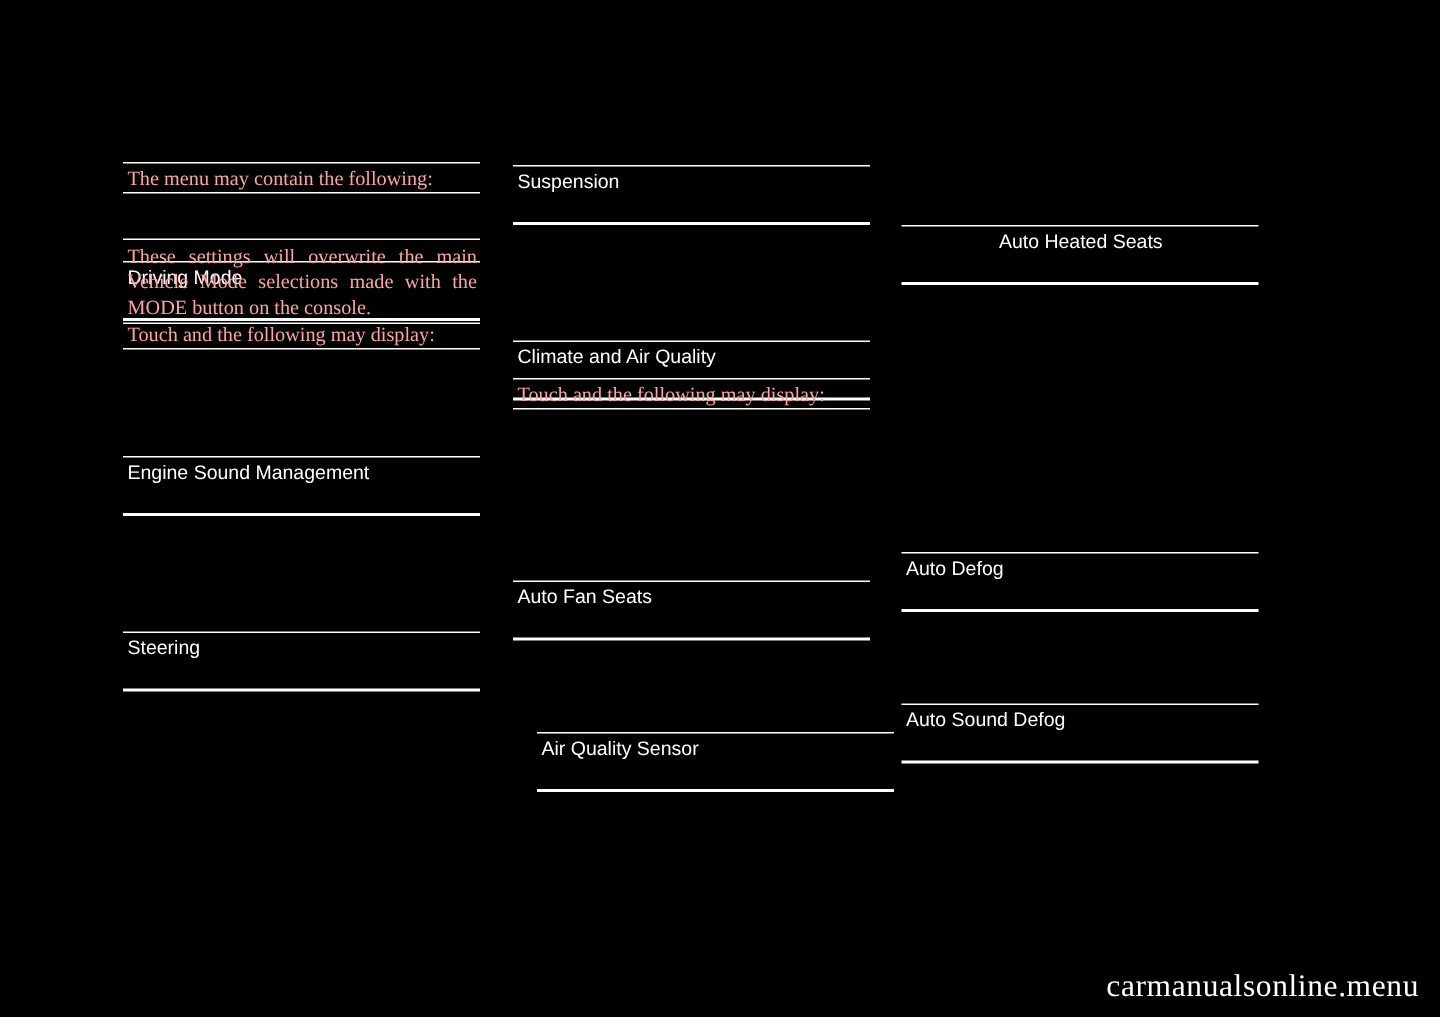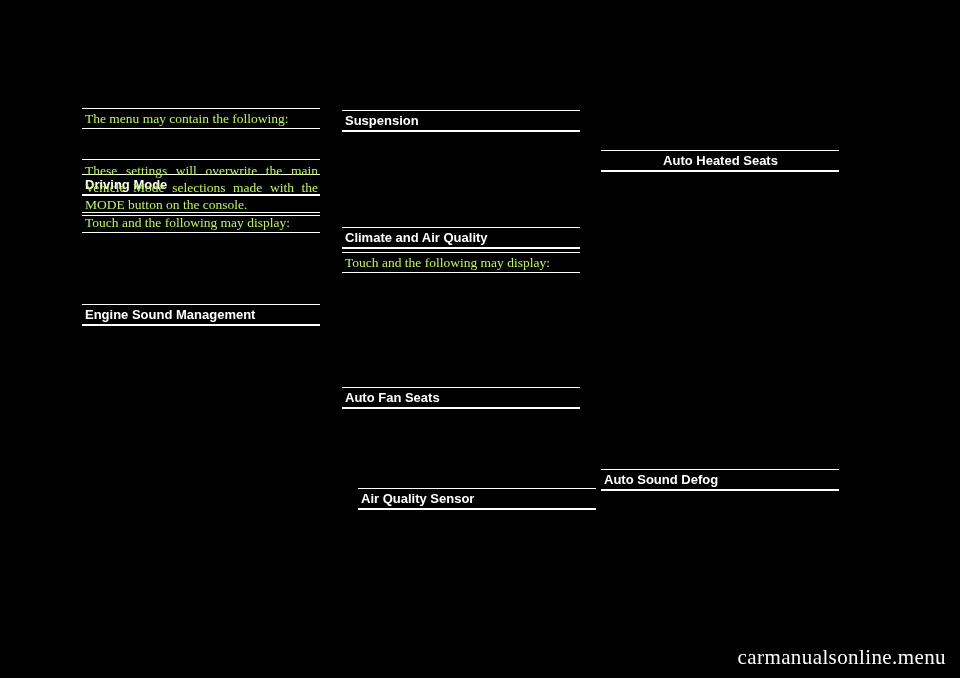--- a/index.html
+++ b/index.html
@@ -26,39 +26,39 @@
   .tb {
     position: absolute;
     box-sizing: border-box;
     color: #ffffff;
   }
   
   .body-text {
     font-family: "Liberation Serif", serif;
     font-size: 13.5px;
     line-height: 17px;
-    color: #bef264;
+    color: #fca5a5;
     border-top: 1px solid #ffffff;
     border-bottom: 1px solid #ffffff;
     padding: 2px 2px 2px 3px;
     text-align: justify;
   }
   .body-text.single {
     padding: 1px 2px 1px 3px;
   }
   
   .heading {
     font-family: "Liberation Sans", sans-serif;
-    font-weight: bold;
+    font-weight: normal;
     font-size: 13px;
     line-height: 15px;
     color: #ffffff;
     border-top: 1px solid #ffffff;
     border-bottom: 2px solid #ffffff;
-    padding: 2px 2px 2px 3px;
+    padding: 2px 2px 20px 3px;
     white-space: nowrap;
   }
   .footer {
     position: absolute;
     font-family: "Liberation Serif", serif;
     font-size: 21px;
     letter-spacing: 0.4px;
     color: #ffffff;
     right: 14px;
     bottom: 8px;
@@ -73,31 +73,33 @@
   <div class="tb body-text single" style="left:82px; top:108px; width:238px;">The menu may contain the following:</div>
 
   <div class="tb heading" style="left:82px; top:134px; width:238px;margin-top:40px;">Driving Mode</div>
 
   <div class="tb body-text" style="left:82px; top:159px; width:238px;">These settings will overwrite the main Vehicle Mode selections made with the MODE button on the console.</div>
 
   <div class="tb body-text single" style="left:82px; top:212px; width:238px;">Touch and the following may display:</div>
 
   <div class="tb heading" style="left:82px; top:304px; width:238px;">Engine Sound Management</div>
 
+  <div class="tb heading" style="left:82px; top:421px; width:238px;">Steering</div>
 
   <div class="tb heading" style="left:342px; top:110px; width:238px;">Suspension</div>
 
   <div class="tb heading" style="left:342px; top:227px; width:238px;">Climate and Air Quality</div>
 
   <div class="tb body-text single" style="left:342px; top:252px; width:238px;">Touch and the following may display:</div>
 
   <div class="tb heading" style="left:342px; top:387px; width:238px;">Auto Fan Seats</div>
 
   <div class="tb heading" style="left:358px; top:488px; width:238px;">Air Quality Sensor</div>
 
   <div class="tb heading" style="left:601px; top:150px; width:238px;text-align:center;">Auto Heated Seats</div>
 
+  <div class="tb heading" style="left:601px; top:368px; width:238px;">Auto Defog</div>
 
   <div class="tb heading" style="left:601px; top:469px; width:238px;">Auto Sound Defog</div>
 
   <div class="footer">carmanualsonline.menu</div>
 
 </div>
 
 </body></html>

